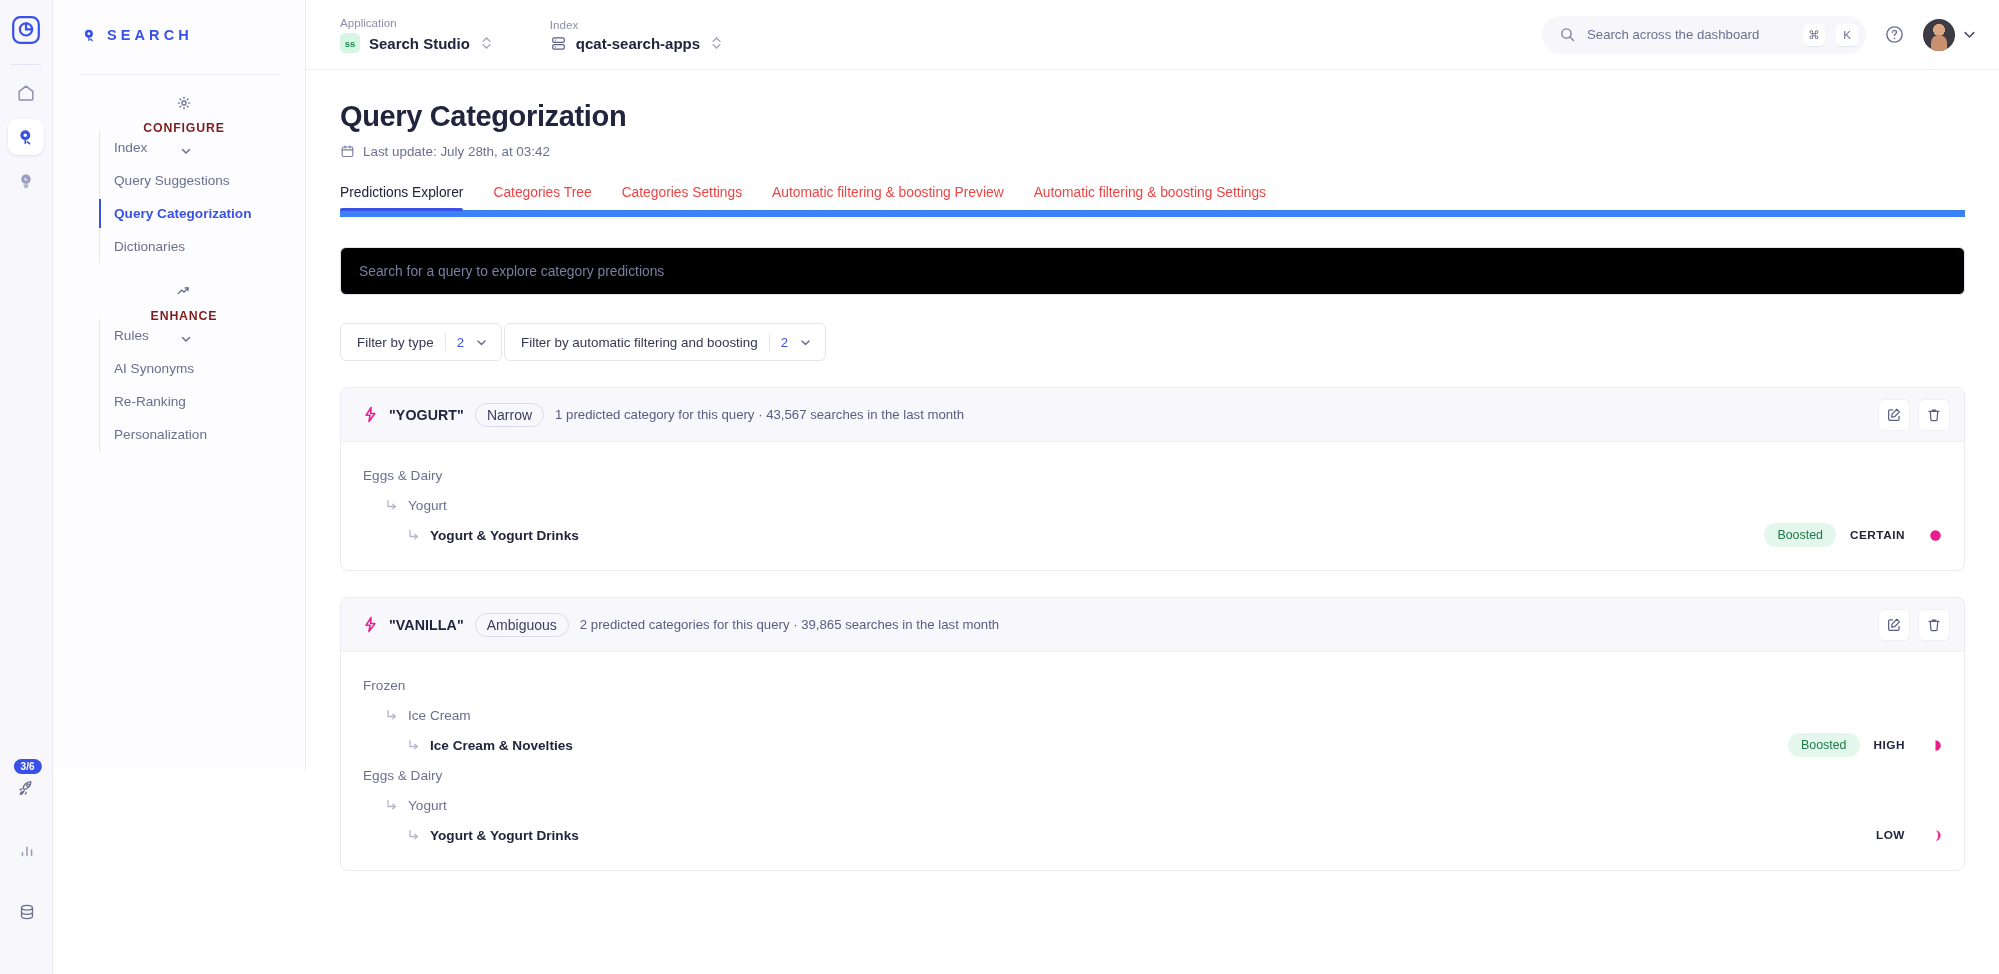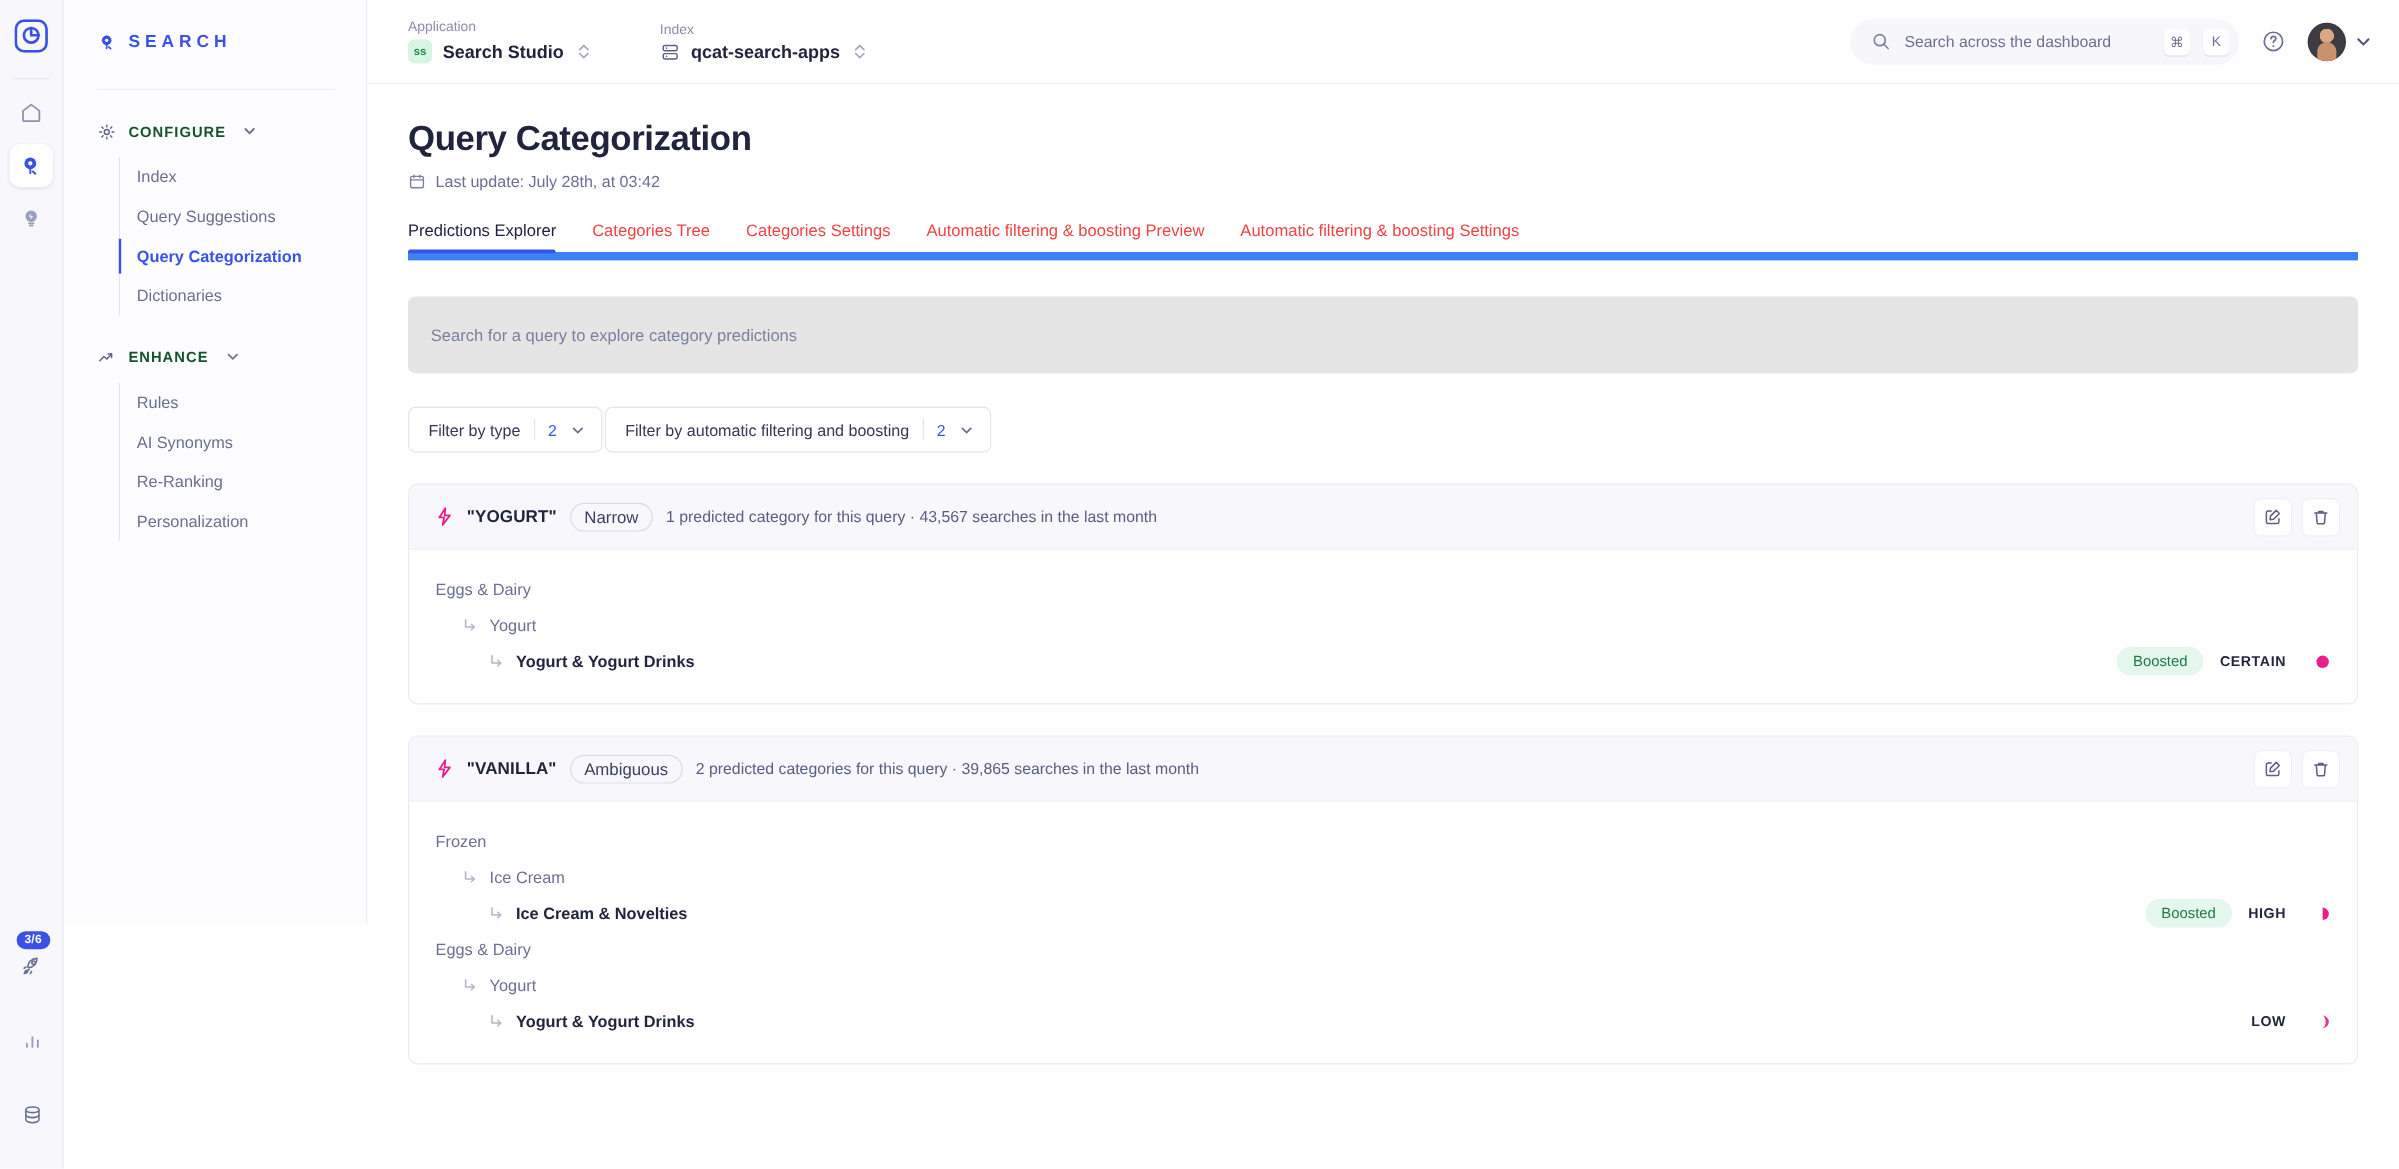--- a/index.html
+++ b/index.html
@@ -21,21 +21,21 @@
     position: relative;
   }
   .rail-logo { margin-top: 16px; margin-bottom: 12px; }
   .rail-sep { width: 30px; height: 1px; background: #e6e4f0; margin: 4px 0 10px; }
   .rail-btn {
     width: 36px; height: 36px; border-radius: 9px;
     display: flex; align-items: center; justify-content: center;
     margin-bottom: 8px; color: #8d8fae;
   }
   .rail-btn.active { background: #ffffff; box-shadow: 0 1px 3px rgba(35,38,59,.10); color: #3a51e8; }
-  .rail-bottom { position: absolute; bottom: 1px; left: 0; width: 53px;
+  .rail-bottom { position: absolute; bottom: 18px; left: 0; width: 53px;
                  display:flex; flex-direction: column; align-items:center; }
   .rail-bottom .rail-btn { margin-bottom: 26px; }
   .badge-count {
     position: absolute; top: -11px; left: 50%; transform: translateX(-46%);
     background: #3a51e8; color:#fff; font-size: 10px; font-weight: 700;
     border-radius: 9px; padding: 2px 7px; line-height: 11px; letter-spacing:.2px;
   }
   .rocket-wrap { position: relative; }
 
   
@@ -48,21 +48,21 @@
   .brand { display: flex; align-items: center; gap: 9px; padding: 0 0 0 28px; height: 34px; }
   .brand-text {
     color: #3a51e8; font-weight: 700; font-size: 14.5px; letter-spacing: 4.1px;
   }
   .brand-divider { height: 1px; background: #ecebf4; margin: 22px 26px 0 28px; }
 
   .nav-group { margin-top: 20px; }
   .nav-head {
     display: flex; align-items: center; gap: 10px;
     padding: 0 18px 0 28px; height: 30px;
-    color: #14532d; font-size: 12.3px; font-weight: 700; letter-spacing: .85px;
+    color: #7f1d1d; font-size: 12.3px; font-weight: 700; letter-spacing: .85px; flex-direction: column;
   }
   .nav-head .chev { margin-left: 4px; color: #6b6f8f; }
   .nav-items { margin-top: 6px; margin-left: 46px; border-left: 1px solid #e6e5f1; }
   .nav-item {
     display: block; padding: 6px 0 6px 14px;
     font-size: 13.6px; color: #6a6f8f; line-height: 21px;
   }
   .nav-item.active { color: #3a51e8; font-weight: 700; position: relative; }
   .nav-item.active::before {
     content: ""; position: absolute; left: -1px; top: 2px; bottom: 2px;
@@ -122,23 +122,23 @@
     font-size: 13.8px; color: #ef4444; padding: 0 0 10px 0; margin-right: 30px;
     position: relative; white-space: nowrap;
   }
   .tab.active { color: #21243d; font-weight: 400; }
   .tab.active::after {
     content:""; position:absolute; left:0; right:0; bottom:-1px; height:3px;
     background:#3a51e8; border-radius: 2px 2px 0 0;
   }
 
   .query-search {
-    margin-top: 30px; height: 64px; border: 1px solid #e4e3ef; border-radius: 6px;
+    margin-top: 30px; height: 48px; border: 1px solid #e4e3ef; border-radius: 6px;
     display: flex; align-items: center; padding: 0 18px;
-    font-size: 13.8px; color: #7b7fa0; background: #e5e5e5;
+    font-size: 13.8px; color: #7b7fa0; background: #000000;
   }
 
   .filters { display: flex; gap: 2px; margin-top: 28px; }
   .filter-btn {
     height: 38px; border: 1px solid #e4e3ef; border-radius: 6px; background: #fff;
     display: flex; align-items: center; padding: 0 13px 0 16px; gap: 11px;
     font-size: 13.4px; color: #343852;
   }
   .filter-btn .divider { width:1px; height:18px; background:#e4e3ef; }
   .filter-btn .cnt { color:#3a51e8; font-size: 13.2px; }

